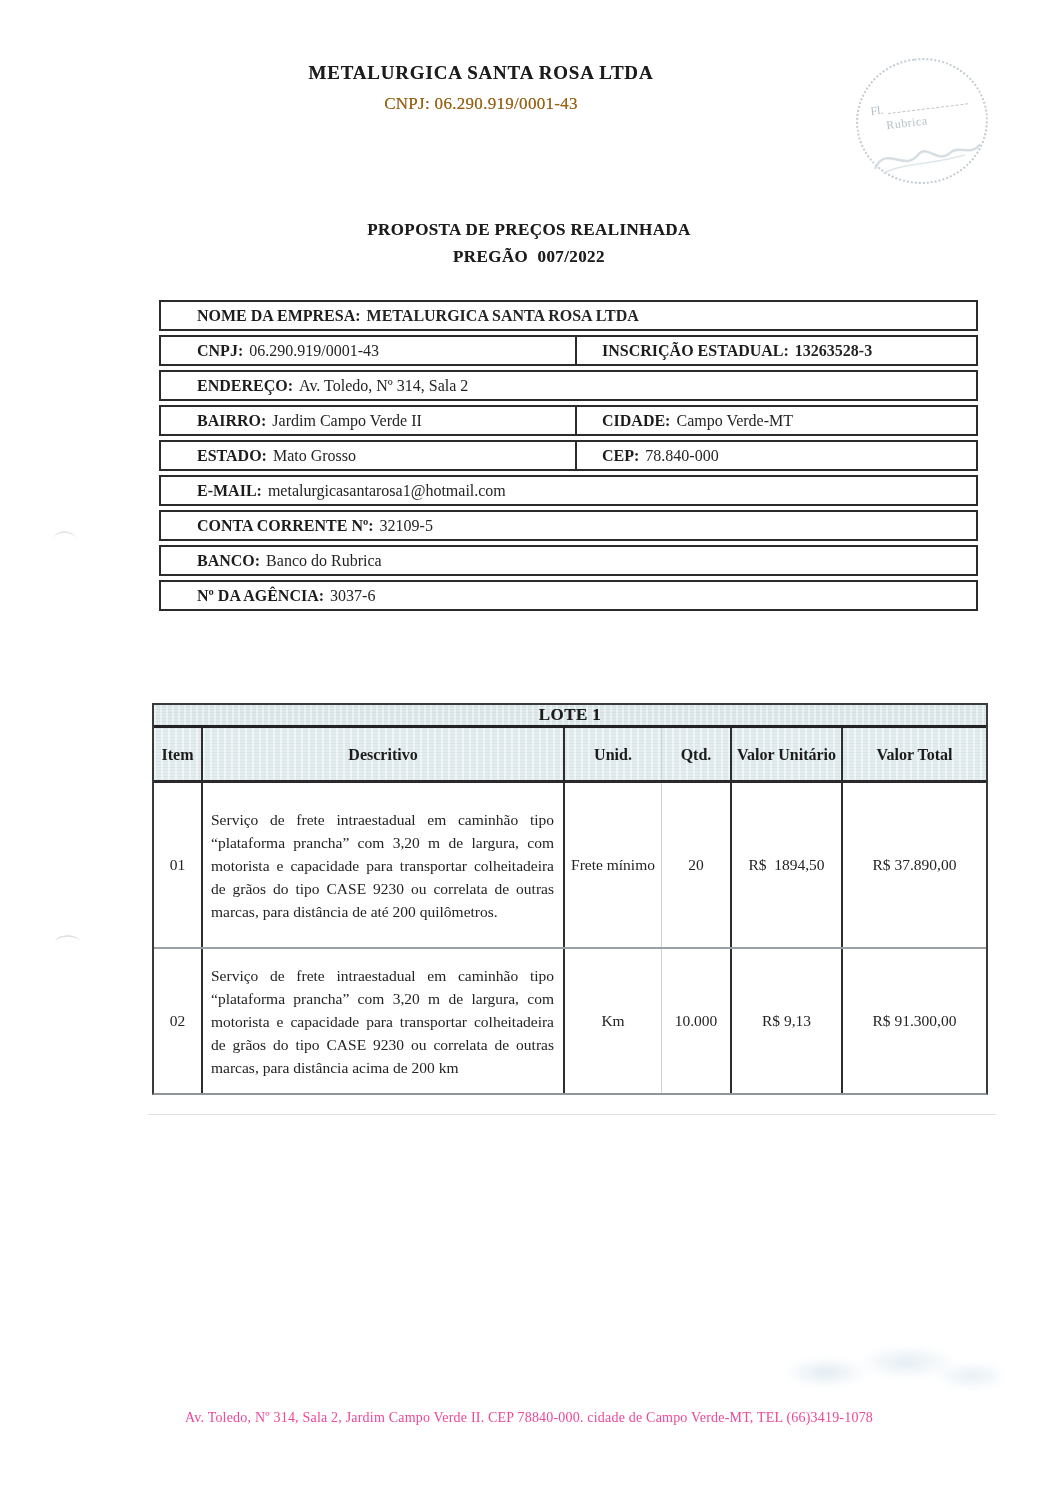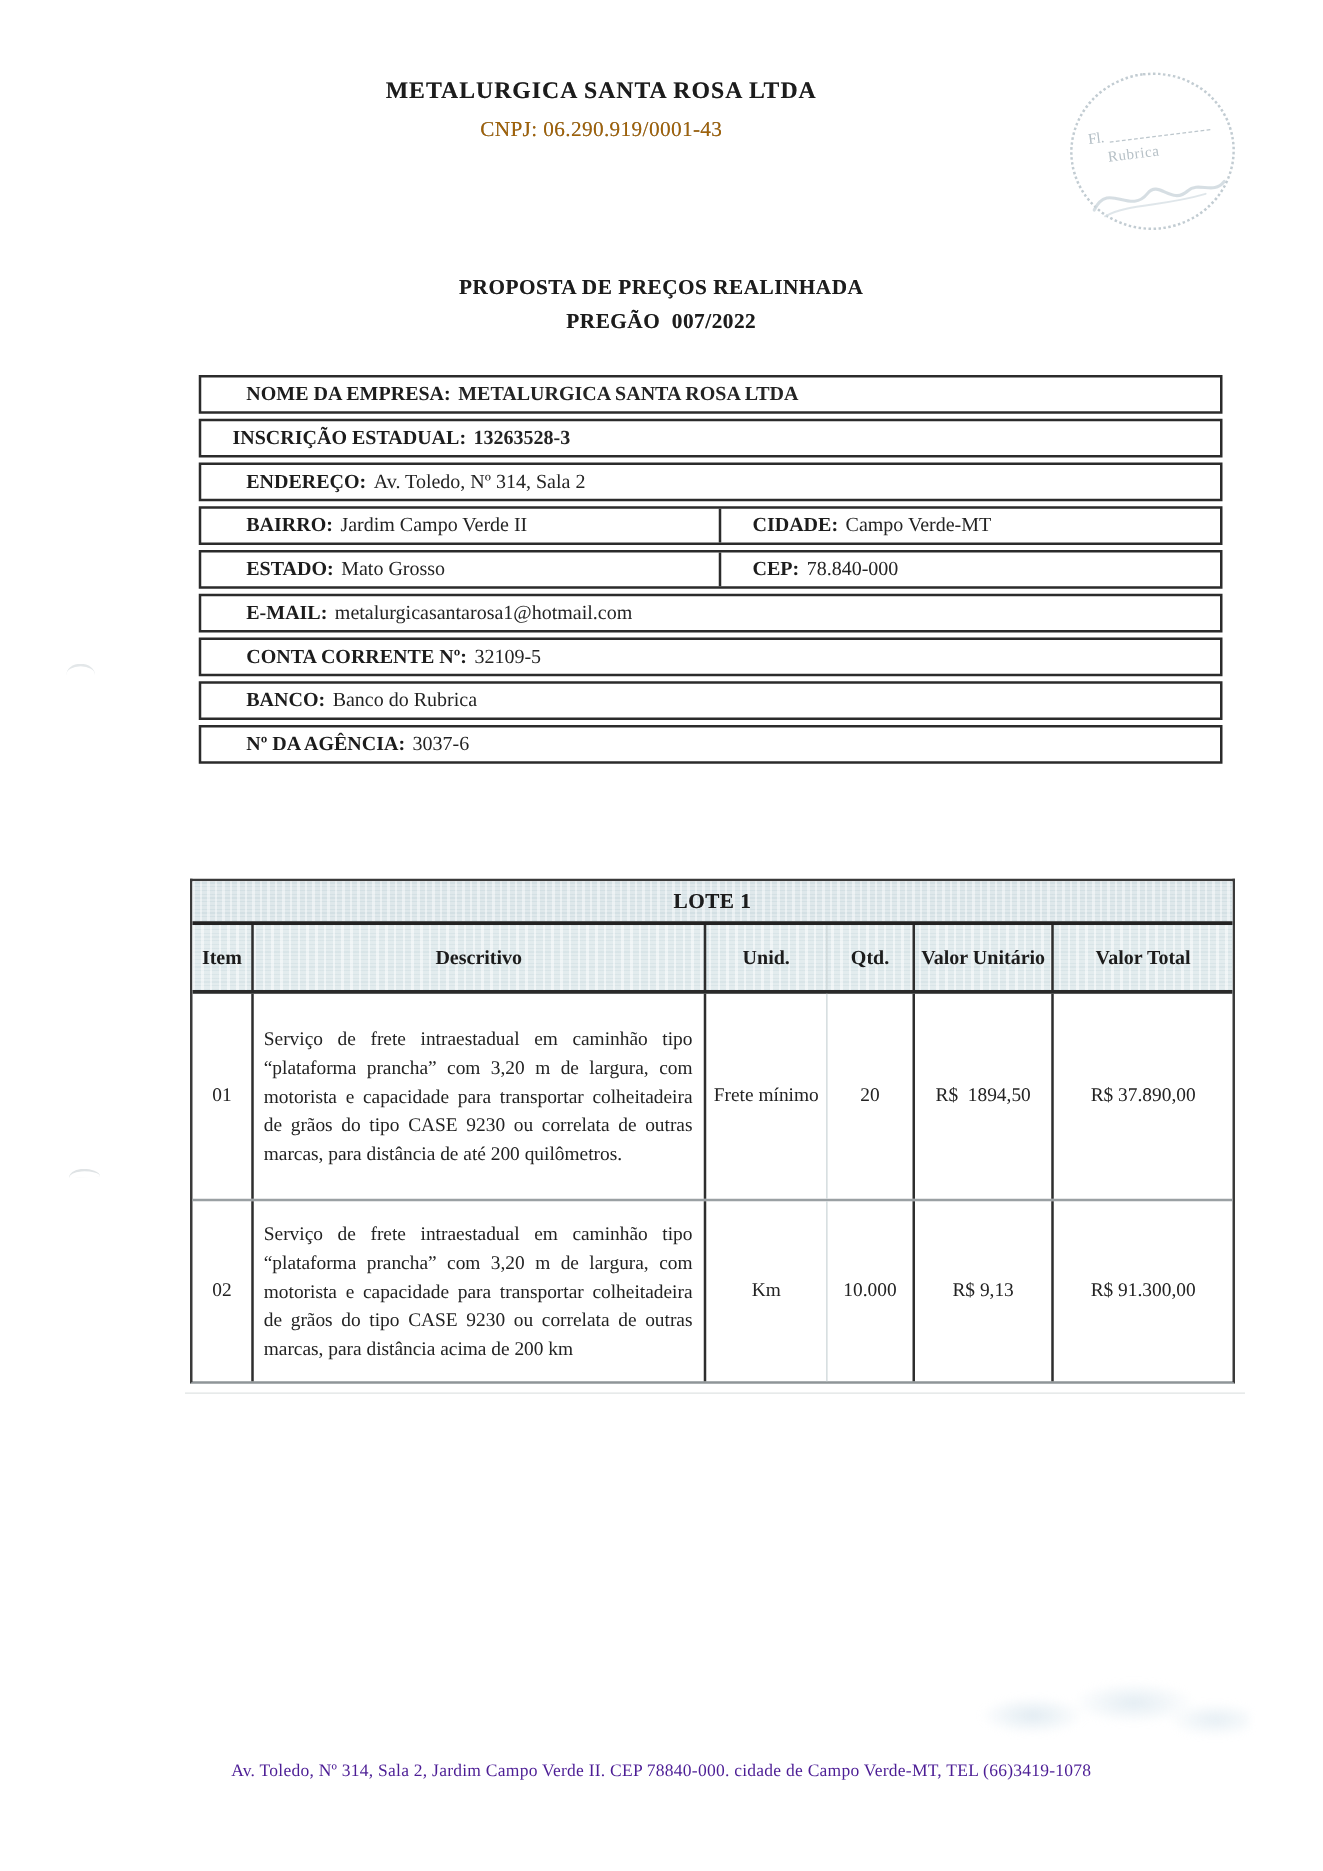--- a/index.html
+++ b/index.html
@@ -56,21 +56,21 @@
   .ct-value{margin-left:6px;white-space:nowrap;color:#242424;}
   .ct-value.bold{font-weight:bold;}
 
   
   .lote-table{
     position:absolute;left:152px;top:703px;width:836px;
     box-sizing:border-box;border:2px solid #3a3a3a;border-bottom:2px solid #8f9598;
     background:#fff;
   }
   .lote-band{
-    box-sizing:border-box;height:35px;
+    box-sizing:border-box;height:23px;
     display:flex;align-items:center;justify-content:center;
     font-size:17px;font-weight:bold;letter-spacing:.4px;
     background-color:#dfe8eb;
     background-image:
       repeating-linear-gradient(90deg, rgba(255,255,255,.45) 0 2px, rgba(0,0,0,0) 2px 6px),
       repeating-linear-gradient(0deg, rgba(170,195,203,.22) 0 1px, rgba(0,0,0,0) 1px 3px);
     border-bottom:3px solid #222;
   }
   .lote-grid{display:grid;grid-template-columns:49px 362px 97px 70px 111px 143px;}
   .lote-header{
@@ -99,21 +99,21 @@
     padding:6px 9px 6px 8px;line-height:23px;font-size:15.5px;
   }
   .lb-desc .inner{width:100%;}
   .lote-after-line{
     position:absolute;left:-6px;top:409px;width:848px;height:1px;background:#dfe3e4;
   }
 
   
   .footer{
     position:absolute;top:1410px;left:0;right:0;text-align:center;
-    font-size:14px;color:#4c1d95;letter-spacing:.2px;
+    font-size:14px;color:#ec4899;letter-spacing:.2px;
   }
 
   
   .dash-artifact-1{
     position:absolute;left:53px;top:531px;width:23px;height:7px;
     border-top:2px solid #e3e7e9;border-radius:50% 50% 0 0/100% 100% 0 0;
   }
   .dash-artifact-2{
     position:absolute;left:55px;top:935px;width:25px;height:5px;
     border-top:2px solid #dfe3e5;border-radius:40% 60% 0 0/100% 100% 0 0;
@@ -152,20 +152,24 @@
   <div class="title-line2 scan-text ws-pre">PREGÃO  007/2022</div>
 
   <div class="company-table">
     <div class="ct-row">
       <div class="ct-cell full">
         <span class="ct-label">NOME DA EMPRESA:</span>
         <span class="ct-value bold">METALURGICA SANTA ROSA LTDA</span>
       </div>
     </div>
     <div class="ct-row">
+      <div class="ct-cell left">
+        <span class="ct-label">CNPJ:</span>
+        <span class="ct-value">06.290.919/0001-43</span>
+      </div>
       <div class="ct-cell right">
         <span class="ct-label">INSCRIÇÃO ESTADUAL:</span>
         <span class="ct-value bold">13263528-3</span>
       </div>
     </div>
     <div class="ct-row">
       <div class="ct-cell full">
         <span class="ct-label">ENDEREÇO:</span>
         <span class="ct-value">Av. Toledo, Nº 314, Sala 2</span>
       </div>

